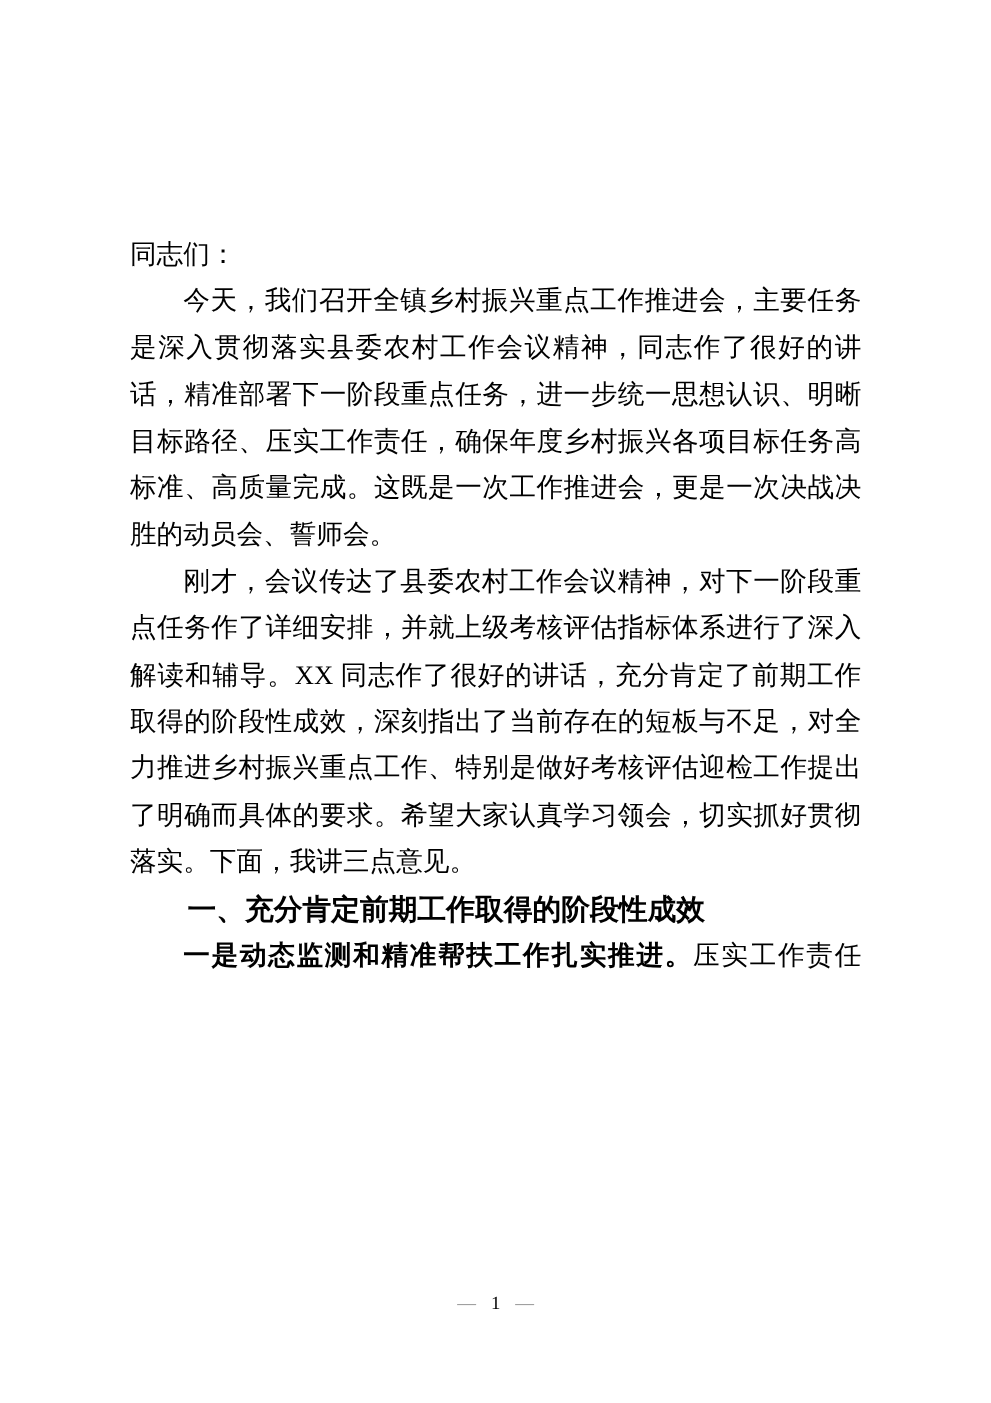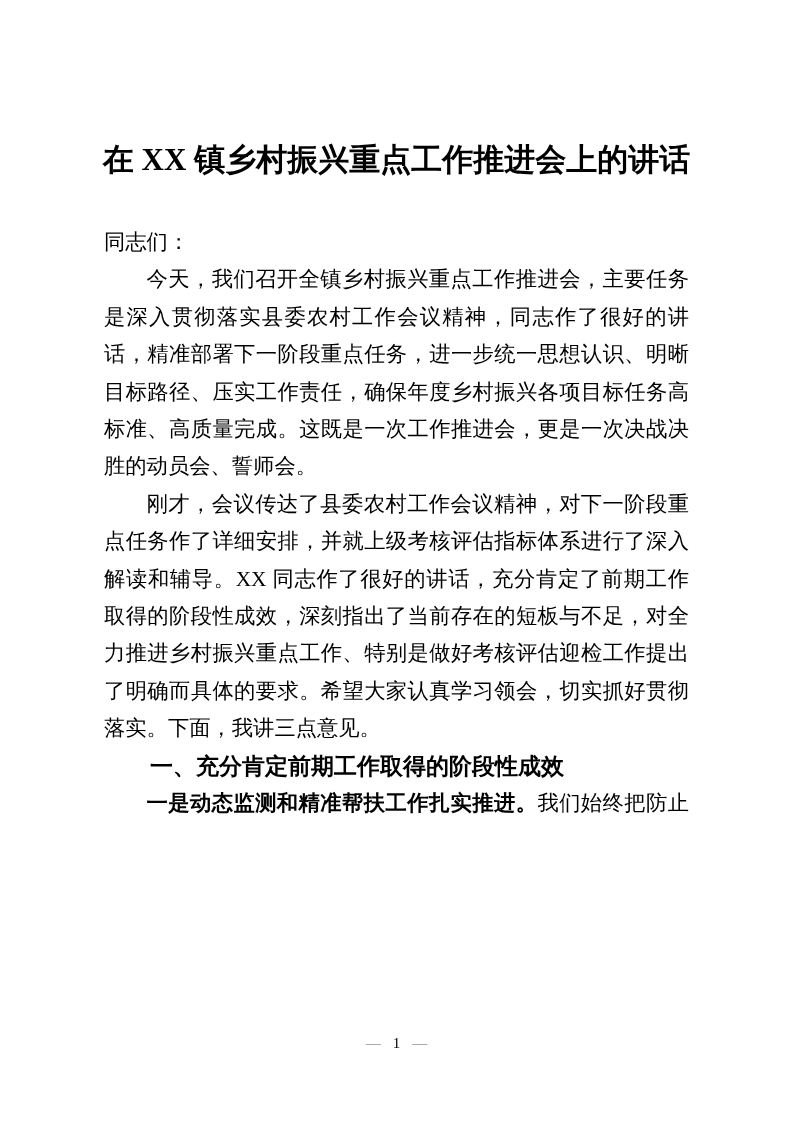--- a/index.html
+++ b/index.html
@@ -78,34 +78,33 @@
     margin: 0 12px;
     color: #000000;
   }
 </style>
 </head>
 <body>
 
 <div class="page">
   <div class="content">
 
-    <h1 class="doc-title">在 XX 镇乡村振兴重点工作推进会上的讲话</h1>
 
     <div class="doc-body">
 
       <p class="salutation">同志们：</p>
 
       <p>今天，我们召开全镇乡村振兴重点工作推进会，主要任务是深入贯彻落实县委农村工作会议精神，同志作了很好的讲话，精准部署下一阶段重点任务，进一步统一思想认识、明晰目标路径、压实工作责任，确保年度乡村振兴各项目标任务高标准、高质量完成。这既是一次工作推进会，更是一次决战决胜的动员会、誓师会。</p>
 
       <p>刚才，会议传达了县委农村工作会议精神，对下一阶段重点任务作了详细安排，并就上级考核评估指标体系进行了深入解读和辅导。XX 同志作了很好的讲话，充分肯定了前期工作取得的阶段性成效，深刻指出了当前存在的短板与不足，对全力推进乡村振兴重点工作、特别是做好考核评估迎检工作提出了明确而具体的要求。希望大家认真学习领会，切实抓好贯彻落实。下面，我讲三点意见。</p>
 
       <h2 class="section-heading">一、充分肯定前期工作取得的阶段性成效</h2>
 
 
-      <p class="force-justify"><span class="lead-bold">一是动态监测和精准帮扶工作扎实推进。</span><span>我们始终把防止</span></p>
+      <p class="force-justify"><span class="lead-bold">一是动态监测和精准帮扶工作扎实推进。</span><span>压实工作责任</span></p>
 
     </div>
   </div>
 
   <div class="footer">
     <span class="dash">—</span><span class="num">1</span><span class="dash">—</span>
   </div>
 </div>
 
 </body></html>

